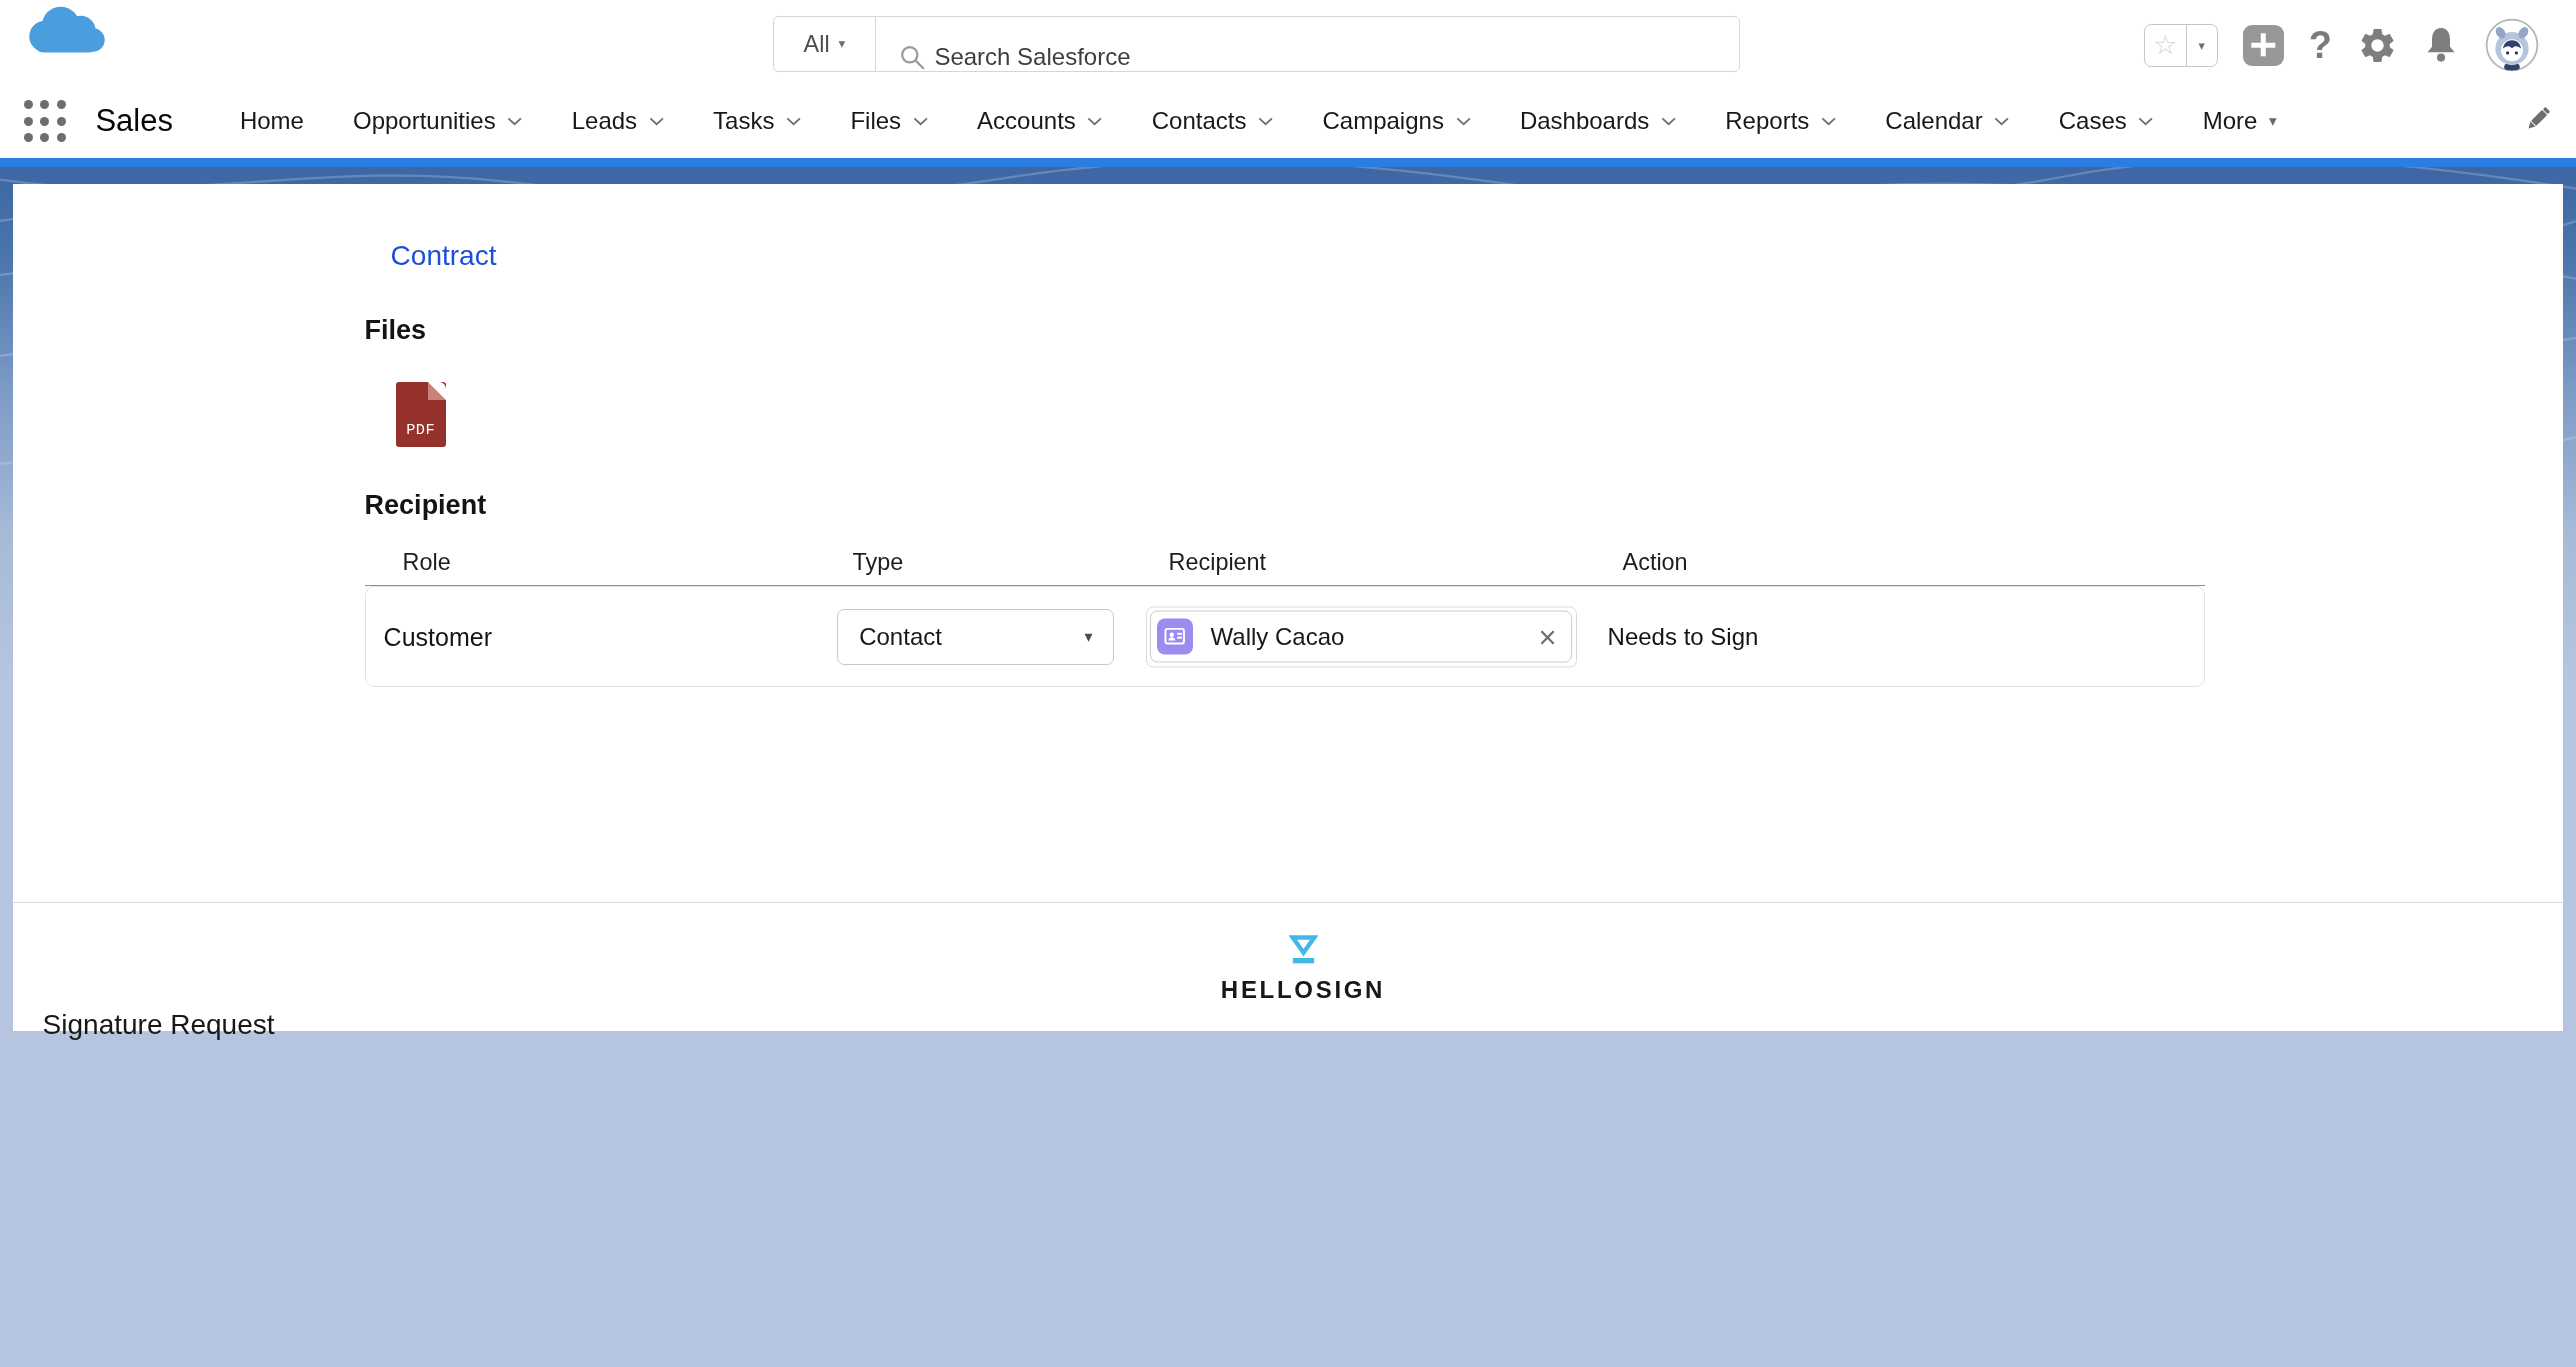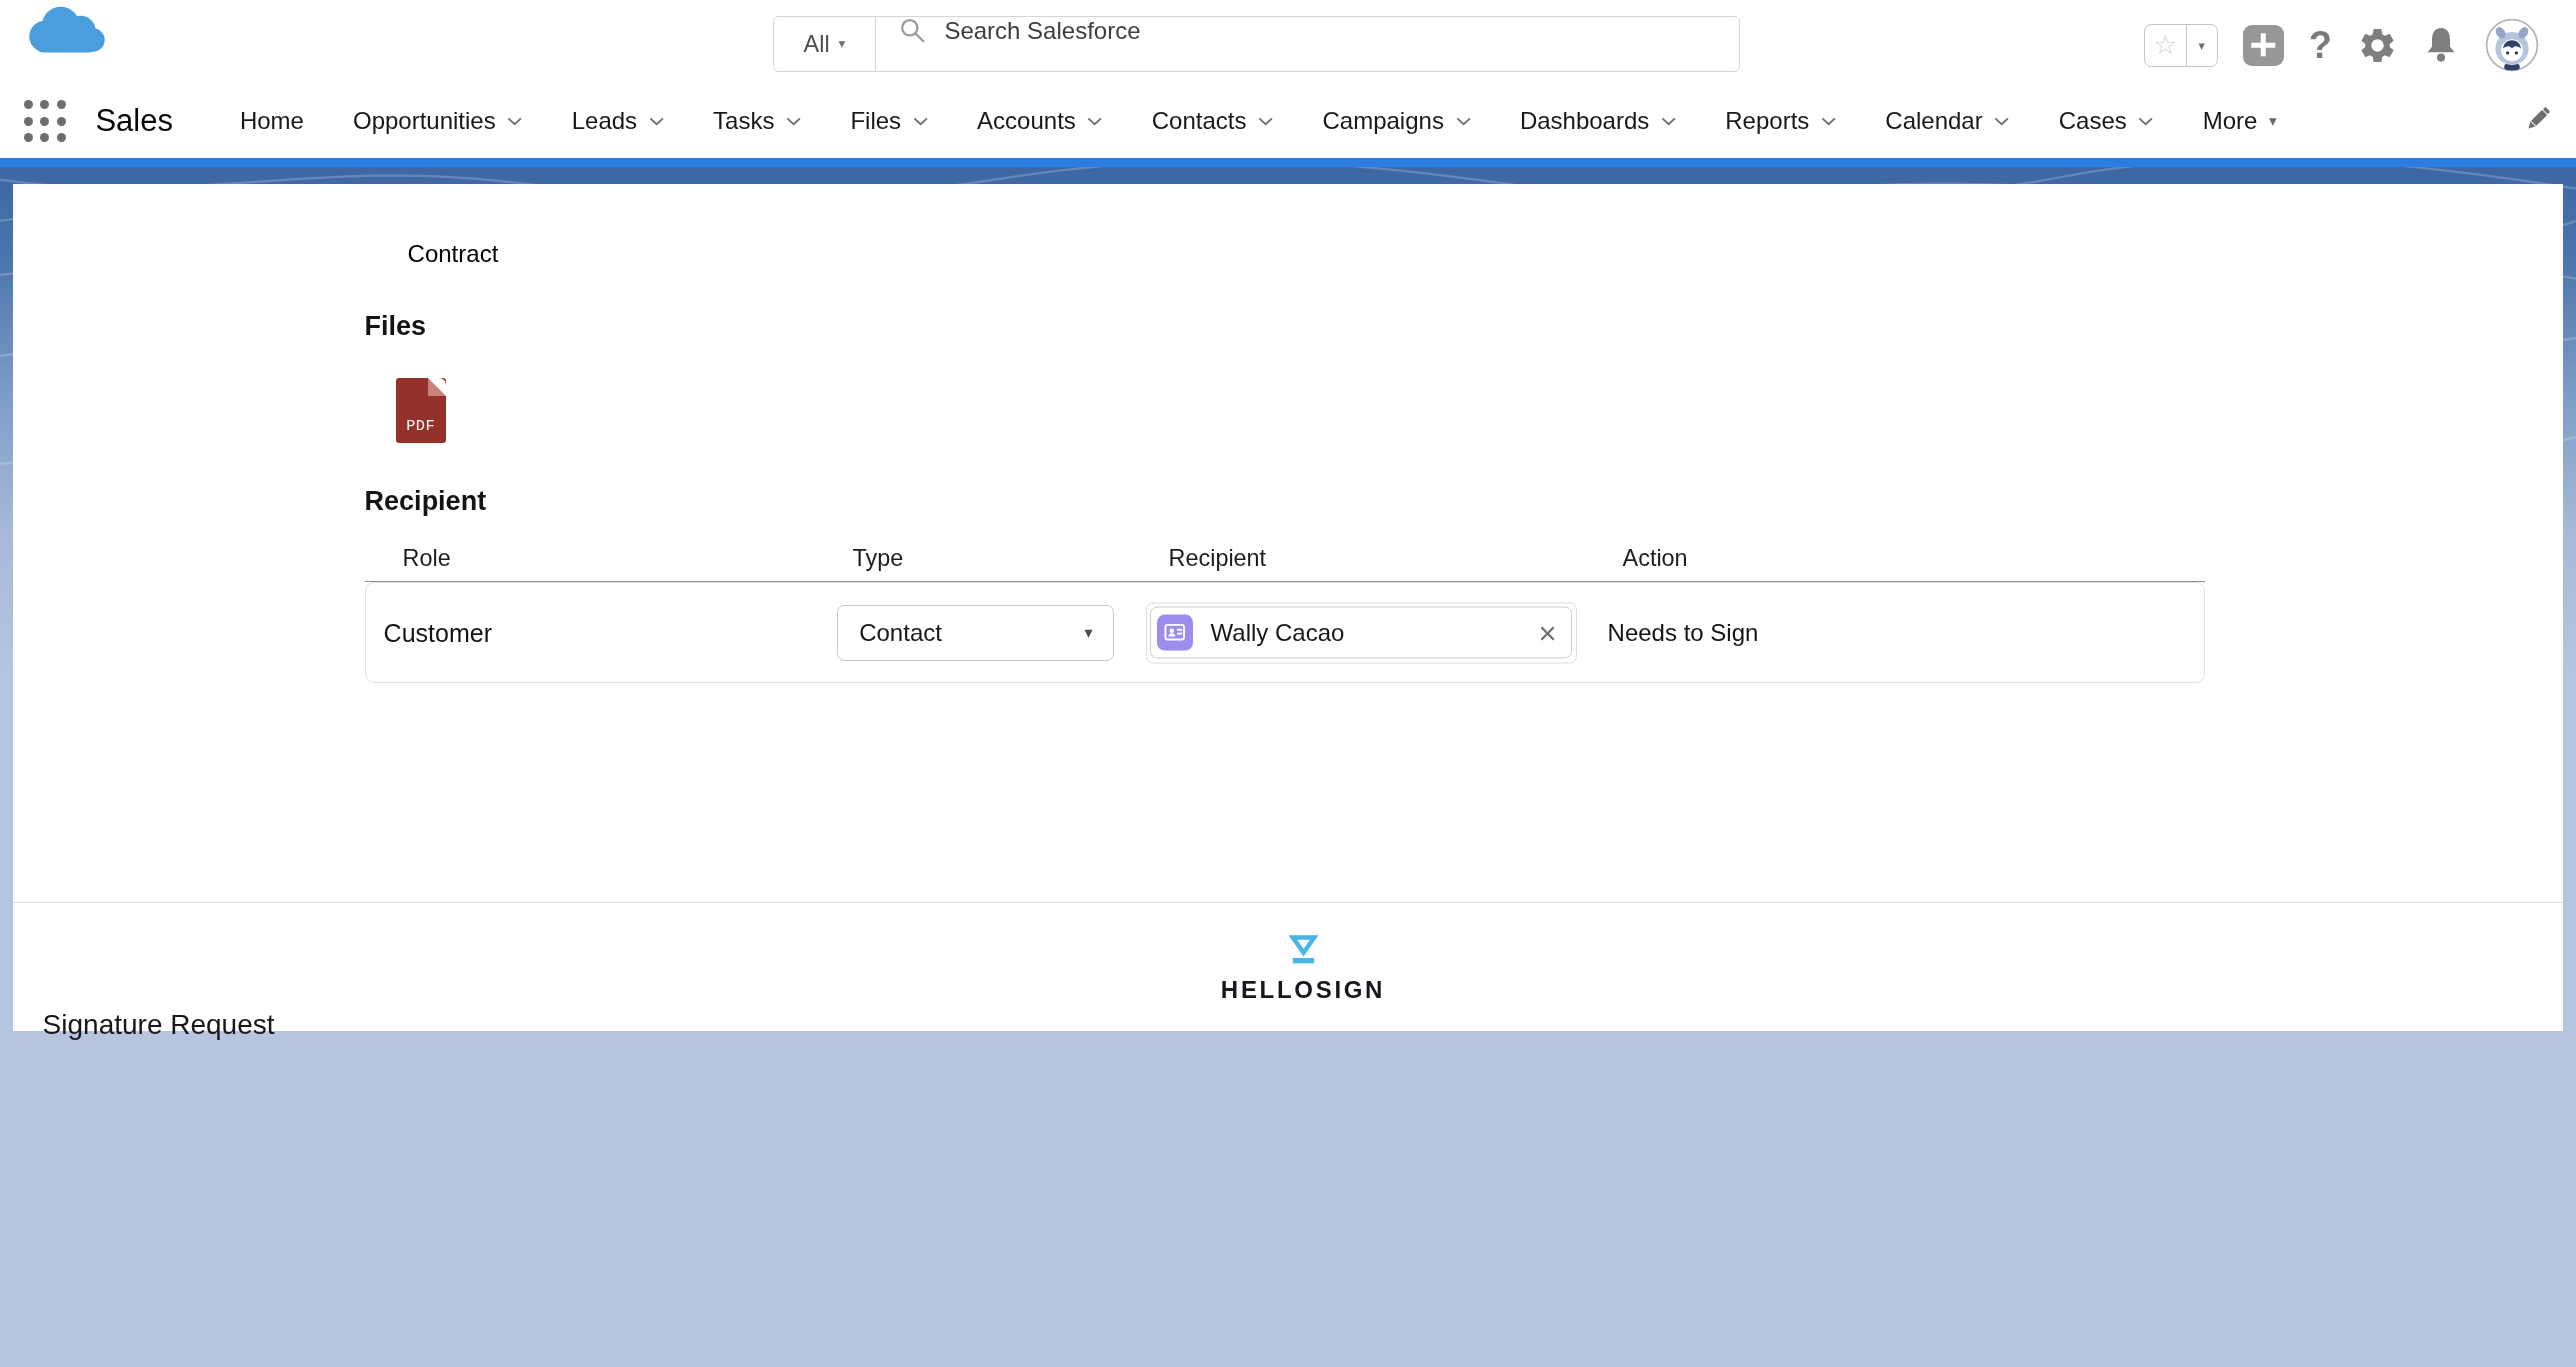--- a/index.html
+++ b/index.html
@@ -10,21 +10,21 @@
   
   .topbar { position:absolute; top:0; left:0; width:100%; height:158px; background:#fff; z-index:5; }
   .cloud { position:absolute; left:23.4px; top:3.6px; }
 
   .search-box { position:absolute; left:773px; top:16px; width:967px; height:56px;
                 border:1.8px solid #d8d6d4; border-radius:5.4px; background:#fff; display:flex; }
   .scope { width:102px; display:flex; align-items:center; justify-content:center; gap:9px;
            border-right:1.8px solid #d8d6d4; cursor:pointer; }
   .scope-label { font-size:23.4px; color:#514f4d; }
   .caret-sm { font-size:13.5px; color:#706e6b; line-height:1; }
-  .search-main { flex:1; display:flex; align-items:flex-start; padding-left:23.4px; gap:18px; }
+  .search-main { flex:1; display:flex; align-items:flex-end; padding-left:23.4px; gap:8px; }
   .search-input { border:none; outline:none; flex:1; font-size:24px; color:#3e3e3c; background:transparent;
                   font-family:"Liberation Sans", sans-serif; }
   .search-input::placeholder { color:#3e3e3c; opacity:1; }
 
   .top-actions { position:absolute; right:36px; top:0; height:90px; display:flex; align-items:center; gap:25px; }
   .star-group { display:flex; height:43px; border:1.8px solid #c6c4c2; border-radius:7.2px; overflow:hidden; background:#fff; }
   .star-btn { width:41px; display:flex; align-items:center; justify-content:center;
               font-size:27px; color:#d3d1cf; cursor:pointer; }
   .star-caret { width:31px; border-left:1.8px solid #c6c4c2; display:flex; align-items:center; justify-content:center;
                 font-size:12.6px; color:#706e6b; cursor:pointer; }
@@ -59,21 +59,21 @@
   .toolbar { position:relative; height:117px; border-bottom:1.8px solid #dddbda; }
   .btn-cancel { position:absolute; left:30px; top:28px; width:133px; height:56px; background:#fff;
                 border:1.8px solid #d8d6d4; border-radius:7.2px; color:#2a5699; font-size:24px; cursor:pointer;
                 font-family:"Liberation Sans", sans-serif; }
   .btn-primary { position:absolute; right:34px; top:28px; height:56px; padding:0 31px; background:#2d5a9b;
                  border:none; border-radius:7.2px; color:#fff; font-size:24px; cursor:pointer;
                  font-family:"Liberation Sans", sans-serif; }
 
   .content { margin-left:352px; width:1840px; padding-top:56px; position:relative; }
   .sec { font-size:27px; font-weight:bold; color:#141414; margin:0 0 25px; }
-  .tpl-value { margin-left:43px; font-size:24px; color:#000000; margin-bottom:43px; }
+  .tpl-value { margin-left:26px; font-size:28px; color:#1d4ed8; margin-bottom:43px; }
   .files-head { margin-bottom:36px; }
   .file-row { margin-left:31px; display:flex; align-items:center; gap:27px; margin-bottom:43px; }
   .pdf { position:relative; width:50px; height:65px; background:#93312a; border-radius:3px; flex:0 0 auto;font-family:Liberation Mono, monospace; }
   .pdf::before { content:""; position:absolute; top:0; right:0; border-style:solid; border-width:0 18px 18px 0;
                  border-color:#fff #fff #c9837d #c9837d; border-top-right-radius:7.2px; }
   .pdf-label { position:absolute; left:0; right:0; bottom:8px; text-align:center; color:#fff; font-size:15.3px;
                letter-spacing:0.4px; }
   .file-title { font-size:24px; color:#181818; margin-bottom:9px; }
   .file-meta { font-size:24px; color:#181818; }
 

